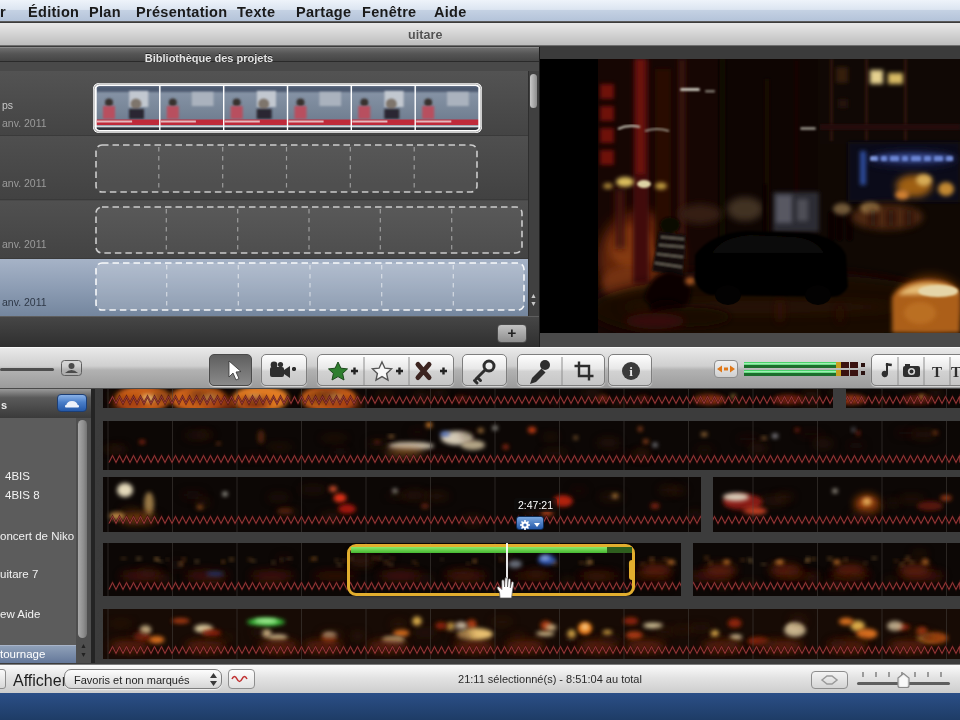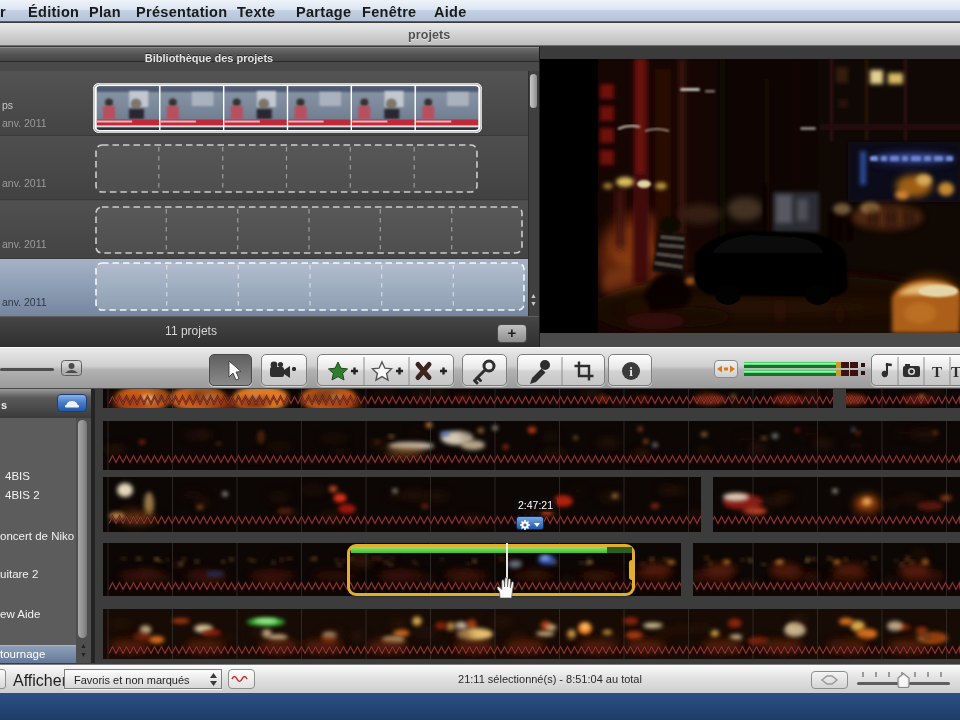--- a/index.html
+++ b/index.html
@@ -35,21 +35,21 @@
       <span style="left:0px">r</span>
       <span style="left:28px">Édition</span>
       <span style="left:89px">Plan</span>
       <span style="left:136px">Présentation</span>
       <span style="left:237px">Texte</span>
       <span style="left:296px">Partage</span>
       <span style="left:362px">Fenêtre</span>
       <span style="left:434px">Aide</span>
     </div>
     <div id="titlebar" class="abs">
-      <div>projets</div>
+      <div>uitare</div>
     </div>
     <div class="abs" style="left:0;top:47px;width:539px;height:300px;background:#494949"></div>
     <div id="pphead" class="abs">
       <div>Bibliothèque des projets</div>
     </div>
     <div class="abs prow" style="top:71px;height:65px;background:linear-gradient(#535353,#444);border-bottom:1px solid #3a3a3a"></div>
     <div class="abs prow" style="top:136px;height:64px;background:linear-gradient(#4f4f4f,#424242);border-bottom:1px solid #3a3a3a"></div>
     <div class="abs prow" style="top:201px;height:58px;background:linear-gradient(#505050,#434343);border-bottom:1px solid #3a3a3a"></div>
     <div class="abs prow" style="top:259px;height:57px;background:linear-gradient(#a6b3c7 0%,#8d9db4 50%,#74869e 100%)"></div>
     <div class="plabel" style="left:2px;top:99px;color:#c8c8c8">ps</div>
@@ -173,21 +173,20 @@
     </svg>
     <svg class="abs" style="left:95px;top:262px" width="430" height="49" viewBox="0 0 430 49">
       <rect x="1" y="1" width="428" height="47" rx="6" fill="rgba(255,255,255,0.17)" stroke="rgba(255,255,255,0.92)" stroke-width="1.6" stroke-dasharray="6.5 4"></rect>
       <line x1="71.7" y1="3" x2="71.7" y2="46" stroke="rgba(255,255,255,0.92)" stroke-width="1.2" stroke-dasharray="4.5 4.5" opacity="0.6"></line>
       <line x1="143.3" y1="3" x2="143.3" y2="46" stroke="rgba(255,255,255,0.92)" stroke-width="1.2" stroke-dasharray="4.5 4.5" opacity="0.6"></line>
       <line x1="215" y1="3" x2="215" y2="46" stroke="rgba(255,255,255,0.92)" stroke-width="1.2" stroke-dasharray="4.5 4.5" opacity="0.6"></line>
       <line x1="286.7" y1="3" x2="286.7" y2="46" stroke="rgba(255,255,255,0.92)" stroke-width="1.2" stroke-dasharray="4.5 4.5" opacity="0.6"></line>
       <line x1="358.3" y1="3" x2="358.3" y2="46" stroke="rgba(255,255,255,0.92)" stroke-width="1.2" stroke-dasharray="4.5 4.5" opacity="0.6"></line>
     </svg>
     <div id="ppfoot" class="abs">
-      <div class="cnt">11 projets</div>
       <div id="plusbtn">+</div>
     </div>
     <div class="abs" style="left:528px;top:71px;width:11px;height:245px;background:#404040;border-left:1px solid #2e2e2e"></div>
     <div class="abs" style="left:530px;top:74px;width:7px;height:34px;border-radius:4px;background:linear-gradient(90deg,#c8c8c8,#8e8e8e)"></div>
     <div class="abs" style="left:529px;top:292px;width:9px;height:24px;color:#c8c8c8;font-size:7px;line-height:8px;text-align:center">▲<br>▼</div>
     <div class="abs" style="left:539px;top:47px;width:1px;height:300px;background:#1e1e1e"></div>
     <div id="videoarea" class="abs"></div>
     <div class="abs" style="left:540px;top:333px;width:420px;height:14px;background:#4a4a4a"></div>
     <svg style="position:absolute;left:540px;top:59px" width="420" height="274" viewBox="0 0 420 274">
       <defs>
@@ -390,23 +389,23 @@
         </svg></div>
     </div>
     <div id="sbhead" class="abs"></div>
     <div class="abs" style="left:1px;top:399px;font-size:11px;font-weight:700;color:#ececec">s</div>
     <div class="abs" style="left:57px;top:394px;width:30px;height:18px;border-radius:4px;border:1px solid #1c3e74;background:linear-gradient(#8ab2e8 0%,#4a7ec8 45%,#2458a8 100%)"><svg width="28" height="16" viewBox="0 0 28 16">
         <path d="M8 11 q1 -5 6 -5 q5 0 6 5 Z" fill="#eef2fa"></path>
         <rect x="7" y="10" width="14" height="2.5" rx="1" fill="#eef2fa"></rect>
       </svg></div>
     <div id="sidebar" class="abs">
       <div class="ev" style="left:5px;top:52px">4BIS</div>
-      <div class="ev" style="left:5px;top:71px">4BIS 2</div>
+      <div class="ev" style="left:5px;top:71px">4BIS 8</div>
       <div class="ev" style="left:0px;top:112px">oncert de Niko</div>
-      <div class="ev" style="left:0px;top:150px">uitare 2</div>
+      <div class="ev" style="left:0px;top:150px">uitare 7</div>
       <div class="ev" style="left:0px;top:190px">ew Aide</div>
     </div>
     <div class="abs" style="left:0;top:645px;width:76px;height:18px;background:linear-gradient(#8fa0b8,#64789a);border-top:1px solid #a8b4c8">
       <div style="position:absolute;left:0;top:2px;font-size:11.5px;color:#fff">tournage</div>
     </div>
     <div class="abs" style="left:76px;top:418px;width:15px;height:245px;background:#4e4e4e"></div>
     <div class="abs" style="left:78px;top:420px;width:9px;height:218px;border-radius:5px;background:linear-gradient(90deg,#a8a8a8 0%,#8e8e8e 60%,#747474 100%)"></div>
     <div class="abs" style="left:79px;top:641px;width:9px;height:22px;color:#222;font-size:7px;line-height:9px;text-align:center">▲<br>▼</div>
     <div class="abs" style="left:91px;top:389px;width:4px;height:274px;background:#242424"></div>
     <svg style="position:absolute;left:95px;top:389px" width="865" height="19" viewBox="0 0 865 19">
@@ -889,21 +888,21 @@
     <div class="abs" style="left:351px;top:547px;width:256px;height:6px;background:linear-gradient(#8ae868,#46b832)"></div>
     <div class="abs" style="left:607px;top:547px;width:25px;height:6px;background:#2e5e1e"></div>
     <div class="abs" style="left:629px;top:560px;width:6px;height:20px;border-radius:3px;background:#e2ae2e"></div>
     <div class="abs" style="left:506px;top:543px;width:2px;height:53px;background:rgba(255,255,255,0.9)"></div>
     <svg class="abs" style="left:495px;top:576px" width="23" height="23" viewBox="0 0 23 23">
       <path d="M5 22 L4.5 16 L2.5 13 Q1.5 11.5 2.8 10.8 Q3.8 10.3 4.8 11.4 L6.8 13.5 L6.8 5 Q6.8 3.8 7.9 3.8 Q9 3.8 9.1 5 L9.6 11 L10 2.8 Q10.05 1.6 11.15 1.6 Q12.25 1.6 12.3 2.8 L12.5 11 L13.3 3.8 Q13.45 2.6 14.5 2.7 Q15.55 2.85 15.55 4.05 L15.3 11.8 L16.5 6.6 Q16.8 5.5 17.8 5.75 Q18.8 6.05 18.65 7.2 L17.3 16 L16.6 22 Z" fill="#fff" stroke="#555" stroke-width="0.7"></path>
     </svg>
     <div id="botbar" class="abs">
       <div style="position:absolute;left:-4px;top:4px;width:10px;height:20px;border:1px solid #8e8e8e;border-radius:3px;background:linear-gradient(#fafafa,#d8d8d8)"></div>
       <div style="position:absolute;left:13px;top:7px;font-size:16px;color:#1e1e1e">Afficher :</div>
-      <div style="position:absolute;left:64px;top:4px;width:158px;height:20px;border-radius:0;border:1px solid #7e7e7e;background:linear-gradient(#fdfdfd 0%,#ececec 45%,#d6d6d6 100%);box-shadow:0 1px 1px rgba(255,255,255,0.7)">
+      <div style="position:absolute;left:64px;top:4px;width:158px;height:20px;border-radius:7px;border:1px solid #7e7e7e;background:linear-gradient(#fdfdfd 0%,#ececec 45%,#d6d6d6 100%);box-shadow:0 1px 1px rgba(255,255,255,0.7)">
         <div style="position:absolute;left:9px;top:4px;font-size:11px;color:#1e1e1e">Favoris et non marqués</div>
         <svg style="position:absolute;right:3px;top:2px" width="9" height="15" viewBox="0 0 9 15">
           <path d="M4.5 1 L8 6 H1 Z M4.5 14 L1 9 H8 Z" fill="#3a3a3a"></path>
         </svg>
       </div>
       <div style="position:absolute;left:228px;top:4px;width:27px;height:20px;border-radius:4px;border:1px solid #8e8e8e;background:linear-gradient(#fdfdfd,#e0e0e0)"><svg width="25" height="18" viewBox="0 0 25 18">
           <path d="M3 9 q2.5 -5 5 0 q2.5 5 5 0 q2.5 -5 5 0" fill="none" stroke="#c03030" stroke-width="1.6"></path>
         </svg></div>
       <div style="position:absolute;left:190px;width:720px;text-align:center;top:8px;font-size:11px;color:#2a2a2a">21:11 sélectionné(s)  -  8:51:04 au total</div>
       <div style="position:absolute;left:811px;top:6px;width:37px;height:18px;border-radius:4px;border:1px solid #8e8e8e;background:linear-gradient(#f4f4f4,#d4d4d4)"><svg width="35" height="16" viewBox="0 0 35 16">

